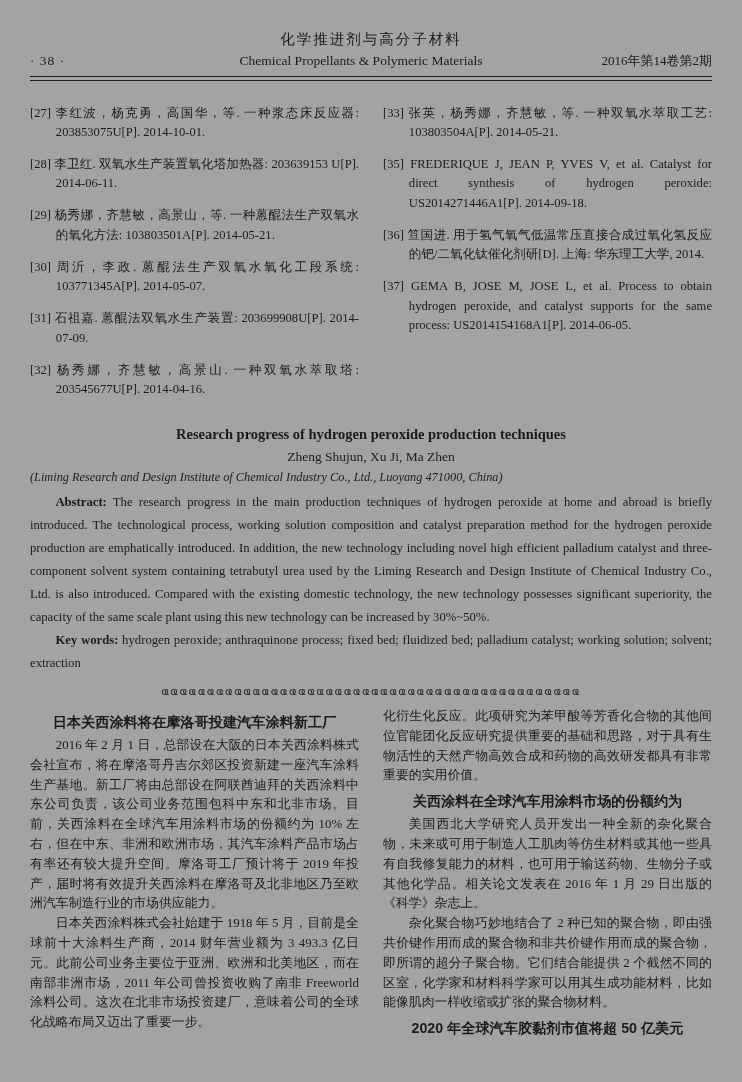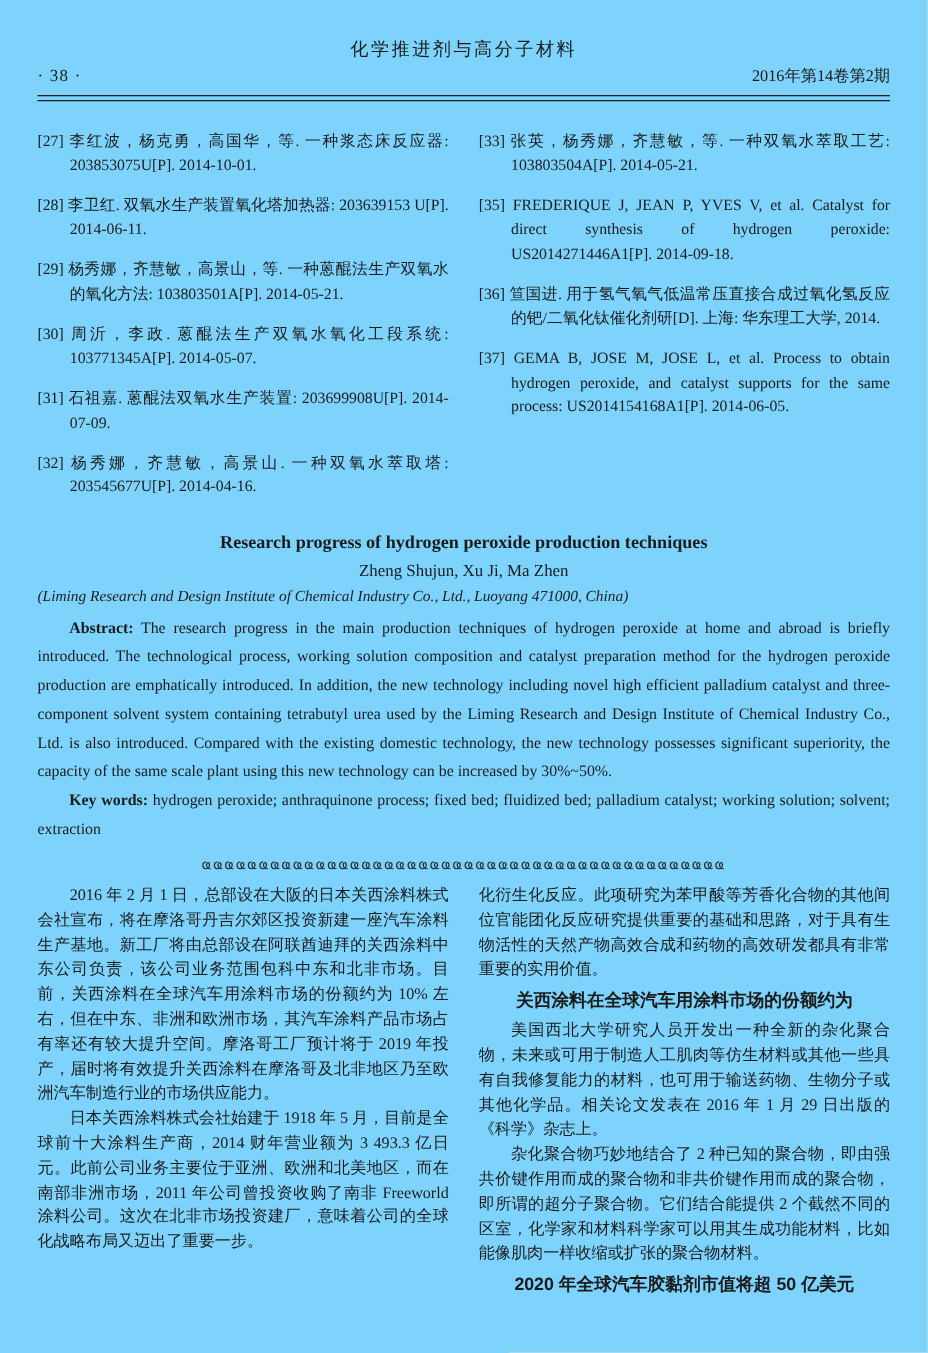--- a/index.html
+++ b/index.html
@@ -6,21 +6,21 @@
   body{
     background:#e8e8e6;
     font-family:"Liberation Serif","DejaVu Serif",serif;
     color:#1b1b1b;
     -webkit-font-smoothing:antialiased;
   }
   .page{
     position:relative;
     width:742px;height:1082px;
     margin:0 auto;
-    background:#7dd3fc;
+    background:#a3a3a3;
     box-sizing:border-box;
     padding:30px 30px 0 30px;
     overflow:hidden;
   }
   
   .header{margin-bottom:2px;}
   .journal-cn{
     text-align:center;
     font-size:14.5px;
     letter-spacing:2px;
@@ -122,20 +122,21 @@
 </style>
 </head>
 <body>
 
 <div class="page">
 
   <div class="header">
     <div class="journal-cn">化学推进剂与高分子材料</div>
     <div class="header-row">
       <span class="page-number">· 38 ·</span>
+      <span class="journal-en">Chemical Propellants &amp; Polymeric Materials</span>
       <span class="issue-info">2016年第14卷第2期</span>
     </div>
     <div class="double-rule"></div>
   </div>
 
   <div class="ref-section">
     <div class="ref-col">
       <p class="ref-item">[27] 李红波，杨克勇，高国华，等. 一种浆态床反应器: 203853075U[P]. 2014-10-01.</p>
       <p class="ref-item">[28] 李卫红. 双氧水生产装置氧化塔加热器: 203639153 U[P]. 2014-06-11.</p>
       <p class="ref-item">[29] 杨秀娜，齐慧敏，高景山，等. 一种蒽醌法生产双氧水的氧化方法: 103803501A[P]. 2014-05-21.</p>
@@ -156,20 +157,21 @@
     <p class="article-authors">Zheng Shujun, Xu Ji, Ma Zhen</p>
     <p class="article-affiliation">(Liming Research and Design Institute of Chemical Industry Co., Ltd., Luoyang  471000, China)</p>
     <p class="abstract-para"><span class="bold-label">Abstract:</span><span> The research progress in the main production techniques of hydrogen peroxide at home and abroad is briefly introduced. The technological process, working solution composition and catalyst preparation method for the hydrogen peroxide production are emphatically introduced. In addition, the new technology including novel high efficient palladium catalyst and three-component solvent system containing tetrabutyl urea used by the Liming Research and Design Institute of Chemical Industry Co., Ltd. is also introduced. Compared with the existing domestic technology, the new technology possesses significant superiority, the capacity of the same scale plant using this new technology can be increased by 30%~50%.</span></p>
     <p class="keywords-para"><span class="bold-label">Key words:</span><span> hydrogen peroxide; anthraquinone process; fixed bed; fluidized bed; palladium catalyst; working solution; solvent; extraction</span></p>
   </div>
 
   <div class="ornament-row">ҩҩҩҩҩҩҩҩҩҩҩҩҩҩҩҩҩҩҩҩҩҩҩҩҩҩҩҩҩҩҩҩҩҩҩҩҩҩҩҩҩҩҩҩҩҩ</div>
 
   <div class="news-section">
     <div class="news-col">
+      <p class="news-headline">日本关西涂料将在摩洛哥投建汽车涂料新工厂</p>
       <p class="news-para">2016 年 2 月 1 日，总部设在大阪的日本关西涂料株式会社宣布，将在摩洛哥丹吉尔郊区投资新建一座汽车涂料生产基地。新工厂将由总部设在阿联酋迪拜的关西涂料中东公司负责，该公司业务范围包科中东和北非市场。目前，关西涂料在全球汽车用涂料市场的份额约为 10% 左右，但在中东、非洲和欧洲市场，其汽车涂料产品市场占有率还有较大提升空间。摩洛哥工厂预计将于 2019 年投产，届时将有效提升关西涂料在摩洛哥及北非地区乃至欧洲汽车制造行业的市场供应能力。</p>
       <p class="news-para">日本关西涂料株式会社始建于 1918 年 5 月，目前是全球前十大涂料生产商，2014 财年营业额为 3 493.3 亿日元。此前公司业务主要位于亚洲、欧洲和北美地区，而在南部非洲市场，2011 年公司曾投资收购了南非 Freeworld 涂料公司。这次在北非市场投资建厂，意味着公司的全球化战略布局又迈出了重要一步。</p>
 
     </div>
     <div class="news-col">
       <p class="news-para cont">化衍生化反应。此项研究为苯甲酸等芳香化合物的其他间位官能团化反应研究提供重要的基础和思路，对于具有生物活性的天然产物高效合成和药物的高效研发都具有非常重要的实用价值。</p>
       <p class="news-headline">关西涂料在全球汽车用涂料市场的份额约为</p>
       <p class="news-para">美国西北大学研究人员开发出一种全新的杂化聚合物，未来或可用于制造人工肌肉等仿生材料或其他一些具有自我修复能力的材料，也可用于输送药物、生物分子或其他化学品。相关论文发表在 2016 年 1 月 29 日出版的《科学》杂志上。</p>
       <p class="news-para">杂化聚合物巧妙地结合了 2 种已知的聚合物，即由强共价键作用而成的聚合物和非共价键作用而成的聚合物，即所谓的超分子聚合物。它们结合能提供 2 个截然不同的区室，化学家和材料科学家可以用其生成功能材料，比如能像肌肉一样收缩或扩张的聚合物材料。</p>
       <p class="news-headline">2020 年全球汽车胶黏剂市值将超 50 亿美元</p>

